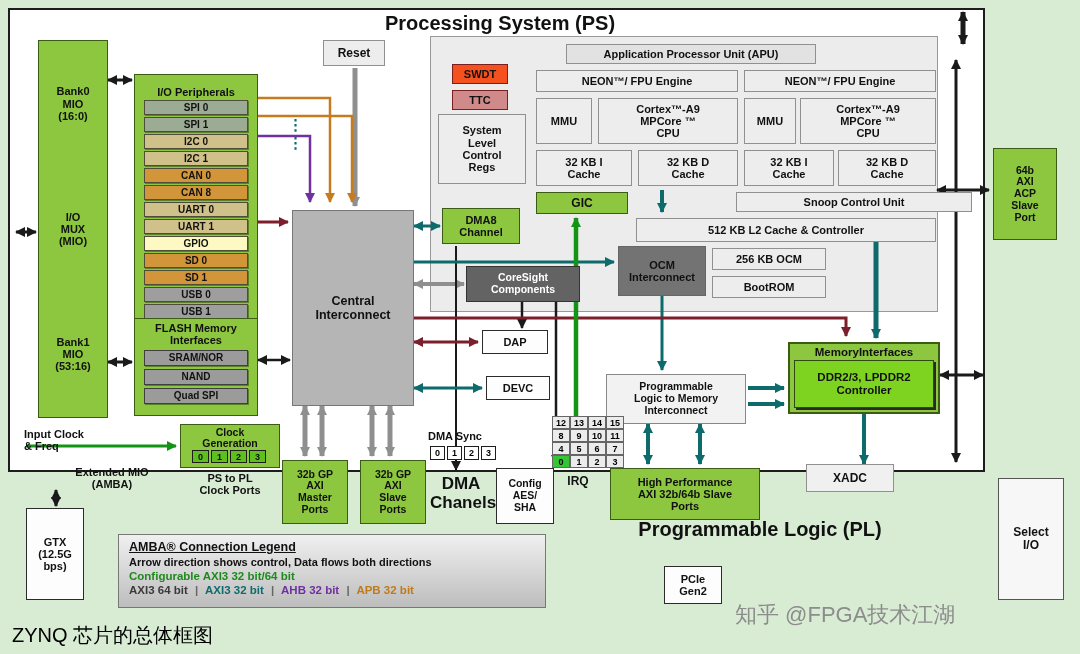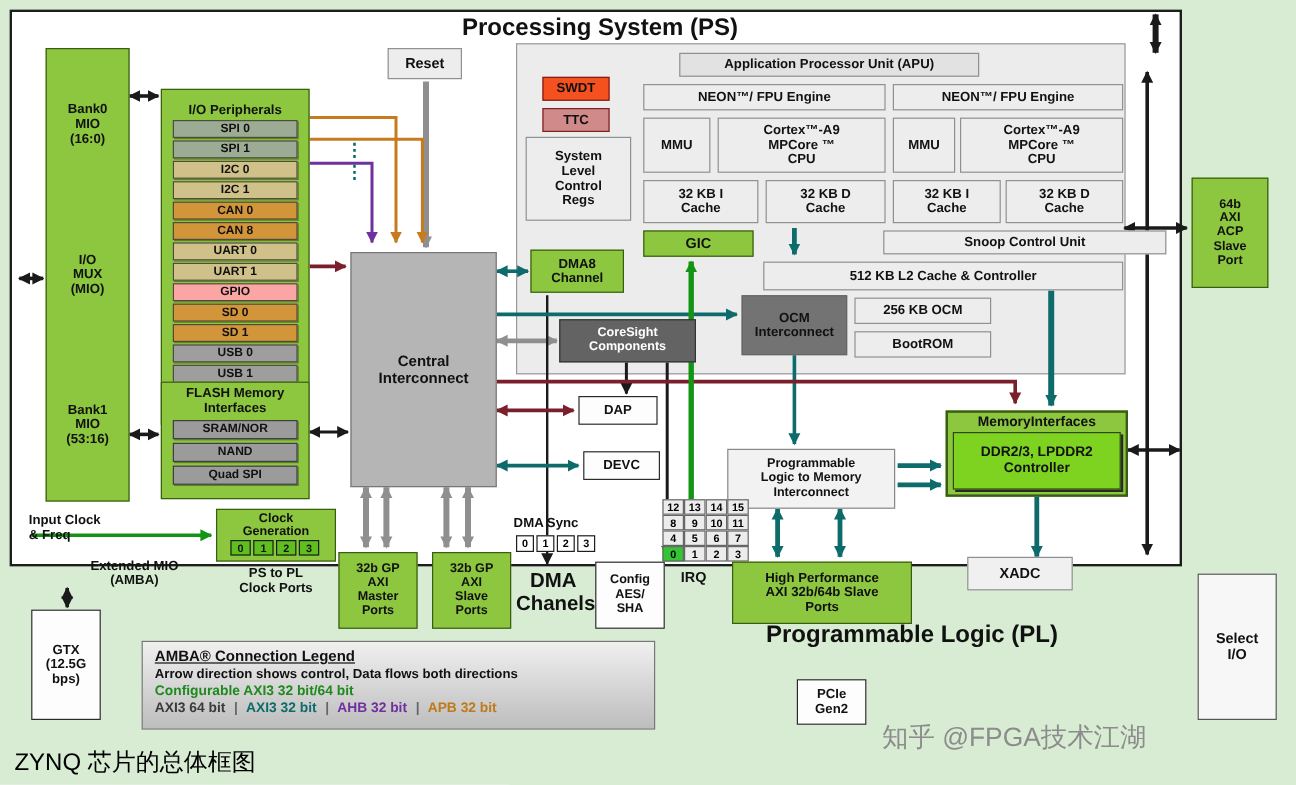--- a/index.html
+++ b/index.html
@@ -132,21 +132,21 @@
   <div class="bx green" style="left:134px;top:34px;width:124px;height:280px;flex-direction:column;justify-content:flex-end;padding-top:3px;margin-top:40px;">
     <span style="font-size:11px;">I/O Peripherals</span>
     <div class="pitem" style="background-color: rgb(156, 171, 148);">SPI 0</div>
     <div class="pitem" style="background-color: rgb(156, 171, 148);">SPI 1</div>
     <div class="pitem" style="background-color: rgb(207, 193, 137);">I2C 0</div>
     <div class="pitem" style="background-color: rgb(207, 193, 137);">I2C 1</div>
     <div class="pitem" style="background-color: rgb(210, 149, 58);">CAN 0</div>
     <div class="pitem" style="background-color: rgb(210, 149, 58);">CAN 8</div>
     <div class="pitem" style="background-color: rgb(207, 193, 137);">UART 0</div>
     <div class="pitem" style="background-color: rgb(207, 193, 137);">UART 1</div>
-    <div class="pitem" style="background-color: #fca5a5;">GPIO</div>
+    <div class="pitem" style="background-color: #fef9c3;">GPIO</div>
     <div class="pitem" style="background-color: rgb(210, 149, 58);">SD 0</div>
     <div class="pitem" style="background-color: rgb(210, 149, 58);">SD 1</div>
     <div class="pitem" style="background-color: rgb(158, 158, 158);">USB 0</div>
     <div class="pitem" style="background-color: rgb(158, 158, 158);">USB 1</div>
     <div class="pitem" style="background-color: rgb(158, 158, 158);">Enet 0</div>
     <div class="pitem" style="background-color: rgb(158, 158, 158);">Enet 1</div>
   </div>
 
   <div class="label" style="left:288px;top:116px;color:#0e6b6b;font-size:15px;">⋮</div>
   <div class="label" style="left:288px;top:134px;color:#0e6b6b;font-size:15px;">⋮</div>

